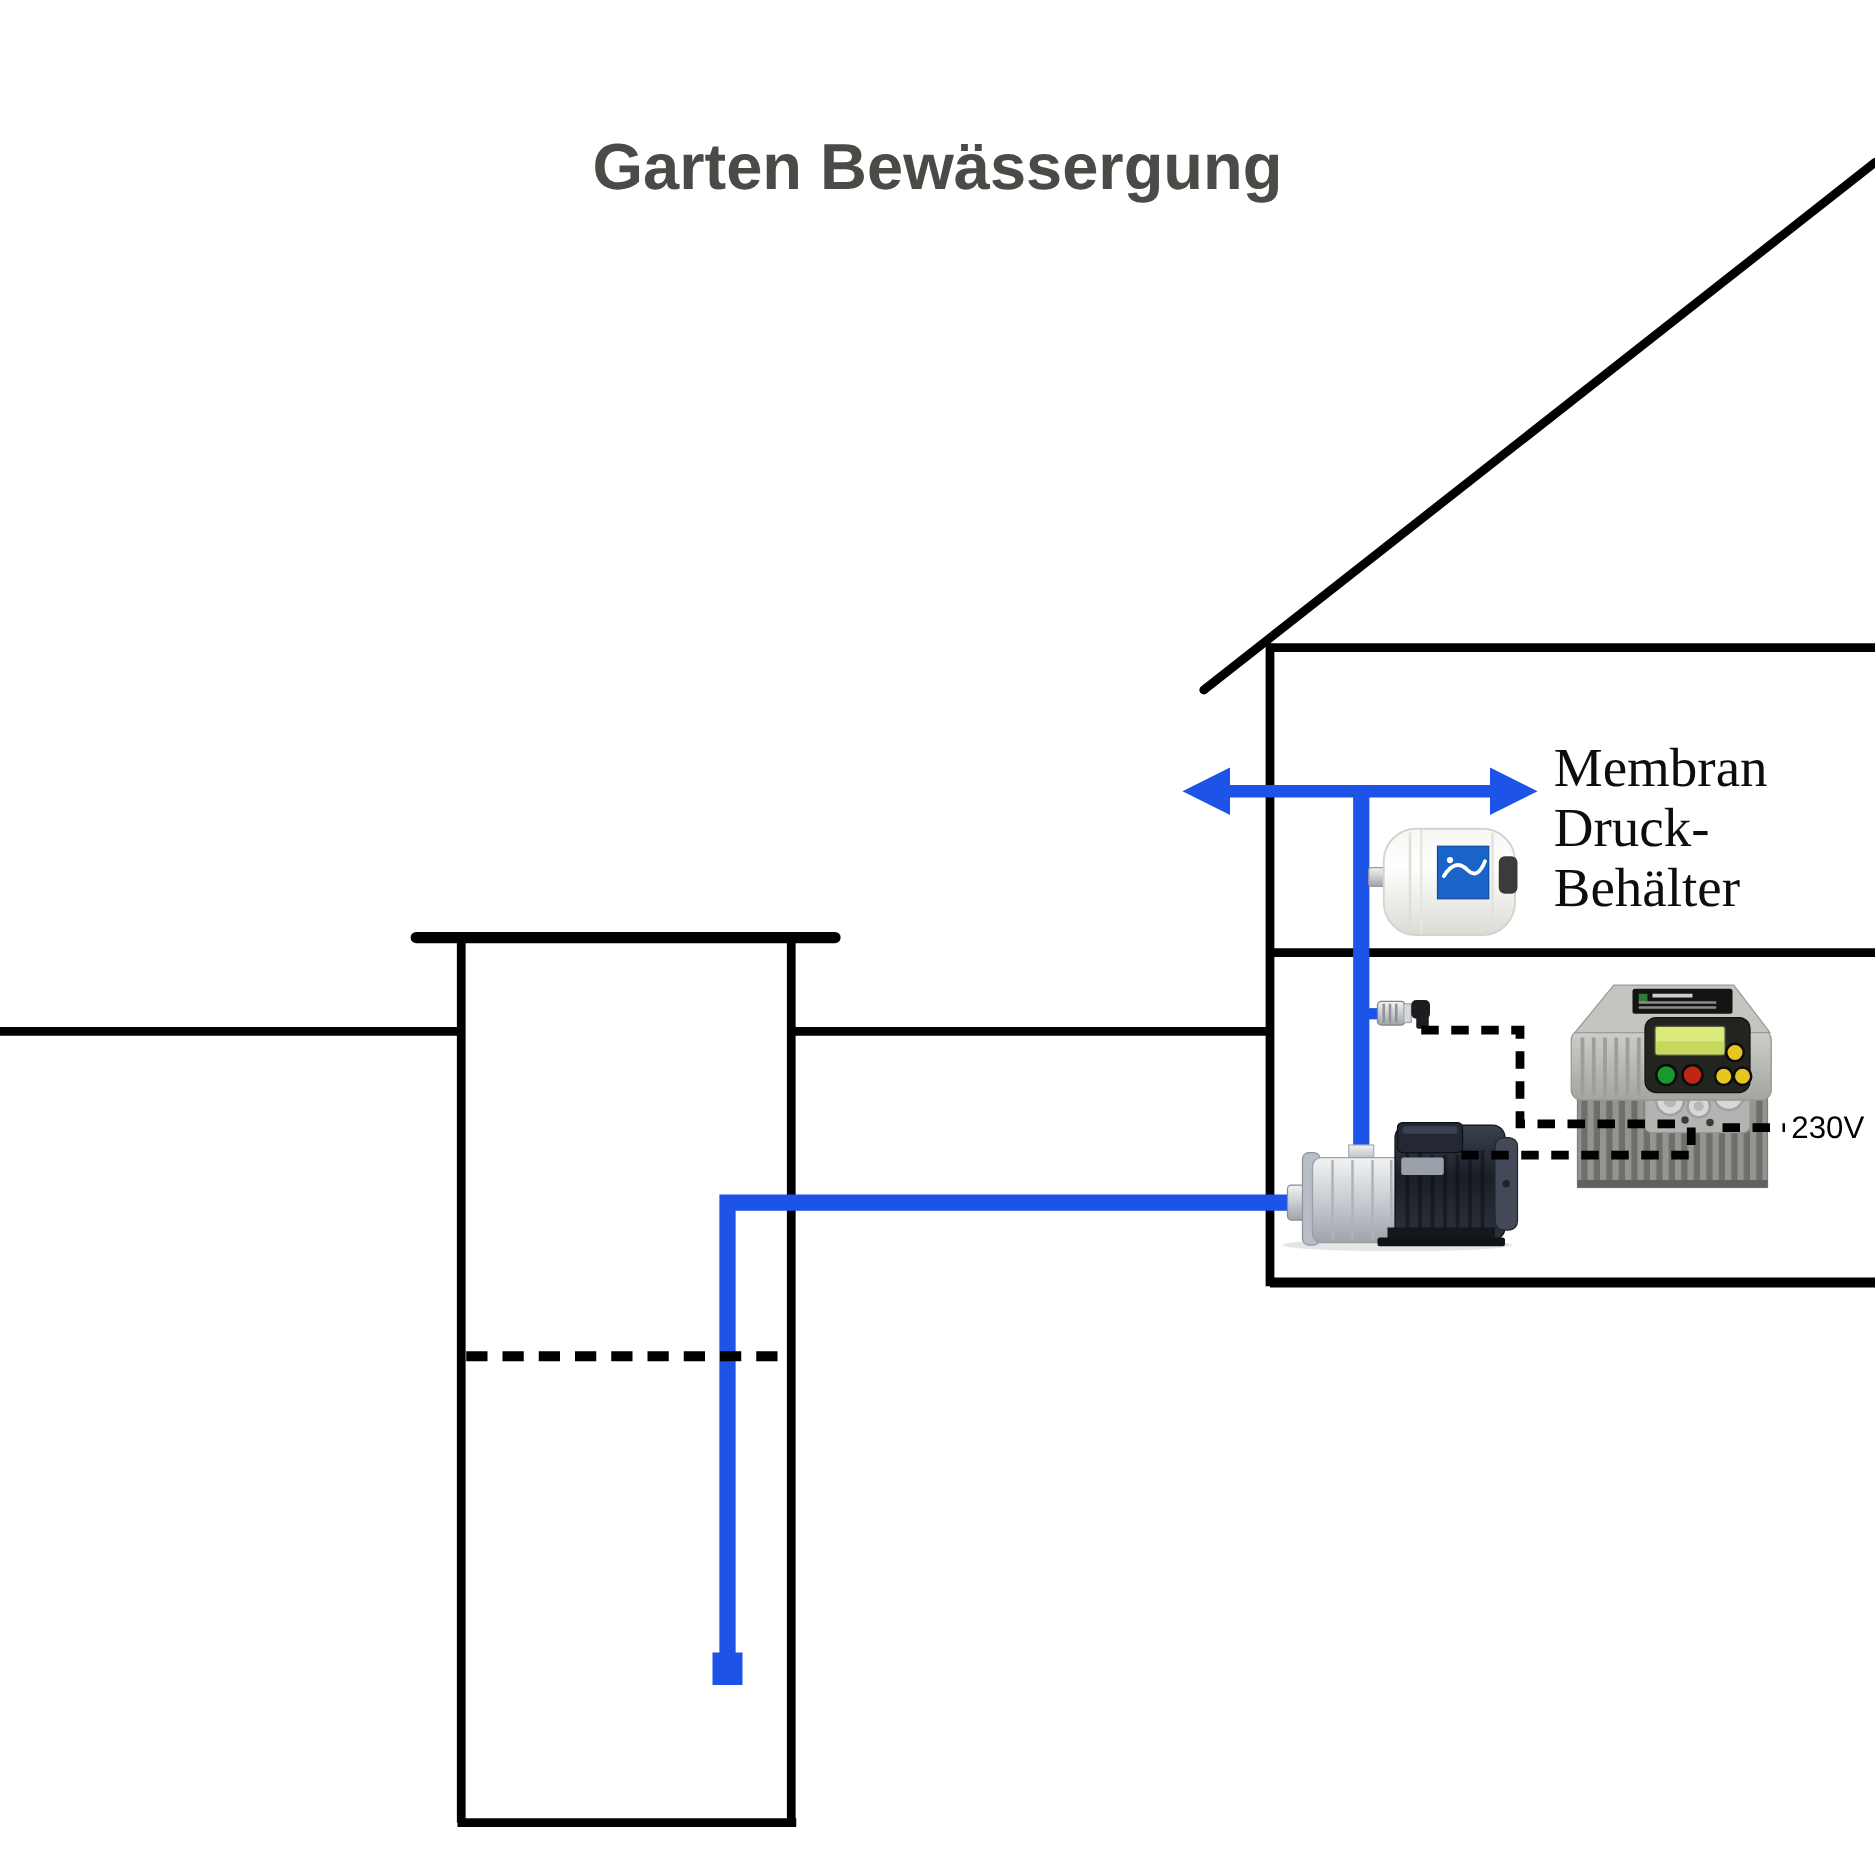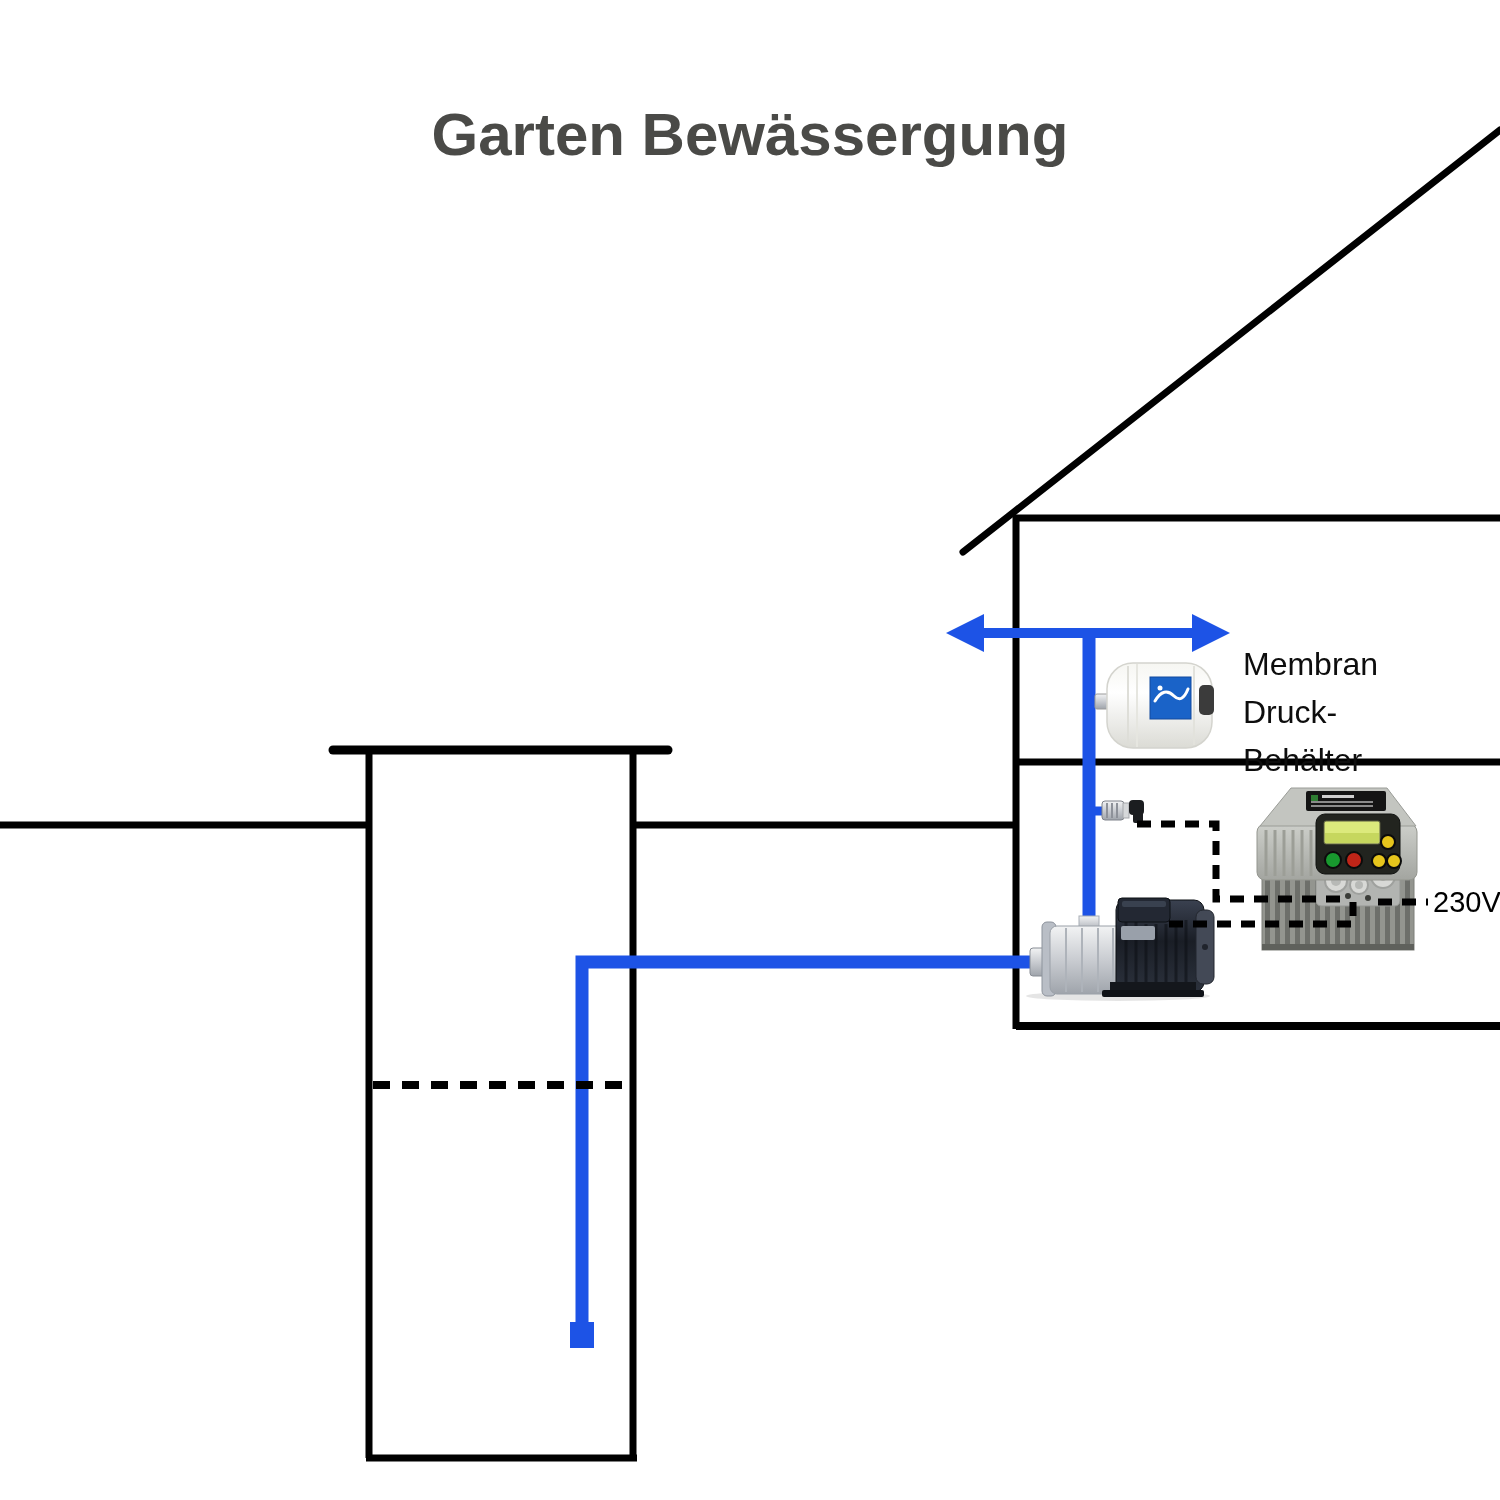--- a/index.html
+++ b/index.html
@@ -5,34 +5,35 @@
   html,body{margin:0;padding:0;background:#fff;}
   .canvas{
     position:relative;width:1500px;height:1500px;overflow:hidden;
     background:var(--background,#fff);
     font-family:"Liberation Sans", sans-serif;
   }
   .title{
     position:absolute;top:100px;left:0;width:100%;
     text-align:center;
     color:var(--title-gray,#4a4a47);
-    font-weight:700;font-size:60px;line-height:69px;letter-spacing:0;
+    font-weight:700;font-size:52px;line-height:69px;letter-spacing:0;
   }
   .diagram-svg{position:absolute;left:0;top:0;width:1500px;height:1500px;}
   .stroke-ink{stroke:var(--line-black,#000);}
   .stroke-blue{stroke:var(--pipe-blue,#1d53e6);}
   .fill-blue{fill:var(--pipe-blue,#1d53e6);}
   .tank-label{
-    position:absolute;left:1243px;top:640px;
-    font-size:32px;line-height:48px;font-weight:400;
+    position:absolute;left:1243px;top:591px;
+    font-size:44px;line-height:48px;font-weight:400;
     color:var(--label-black,#0d0d0d);
+    font-family:Liberation Serif, serif;
   }
   .voltage-label{
     position:absolute;left:1433px;top:887px;
-    font-size:29px;line-height:30px;font-weight:400;
+    font-size:25px;line-height:30px;font-weight:400;
     color:var(--line-black,#000);
   }
 </style>
 </head>
 <body>
 
 <div class="canvas">
 
   <div class="title">
     <div>Garten Bewässergung</div>

